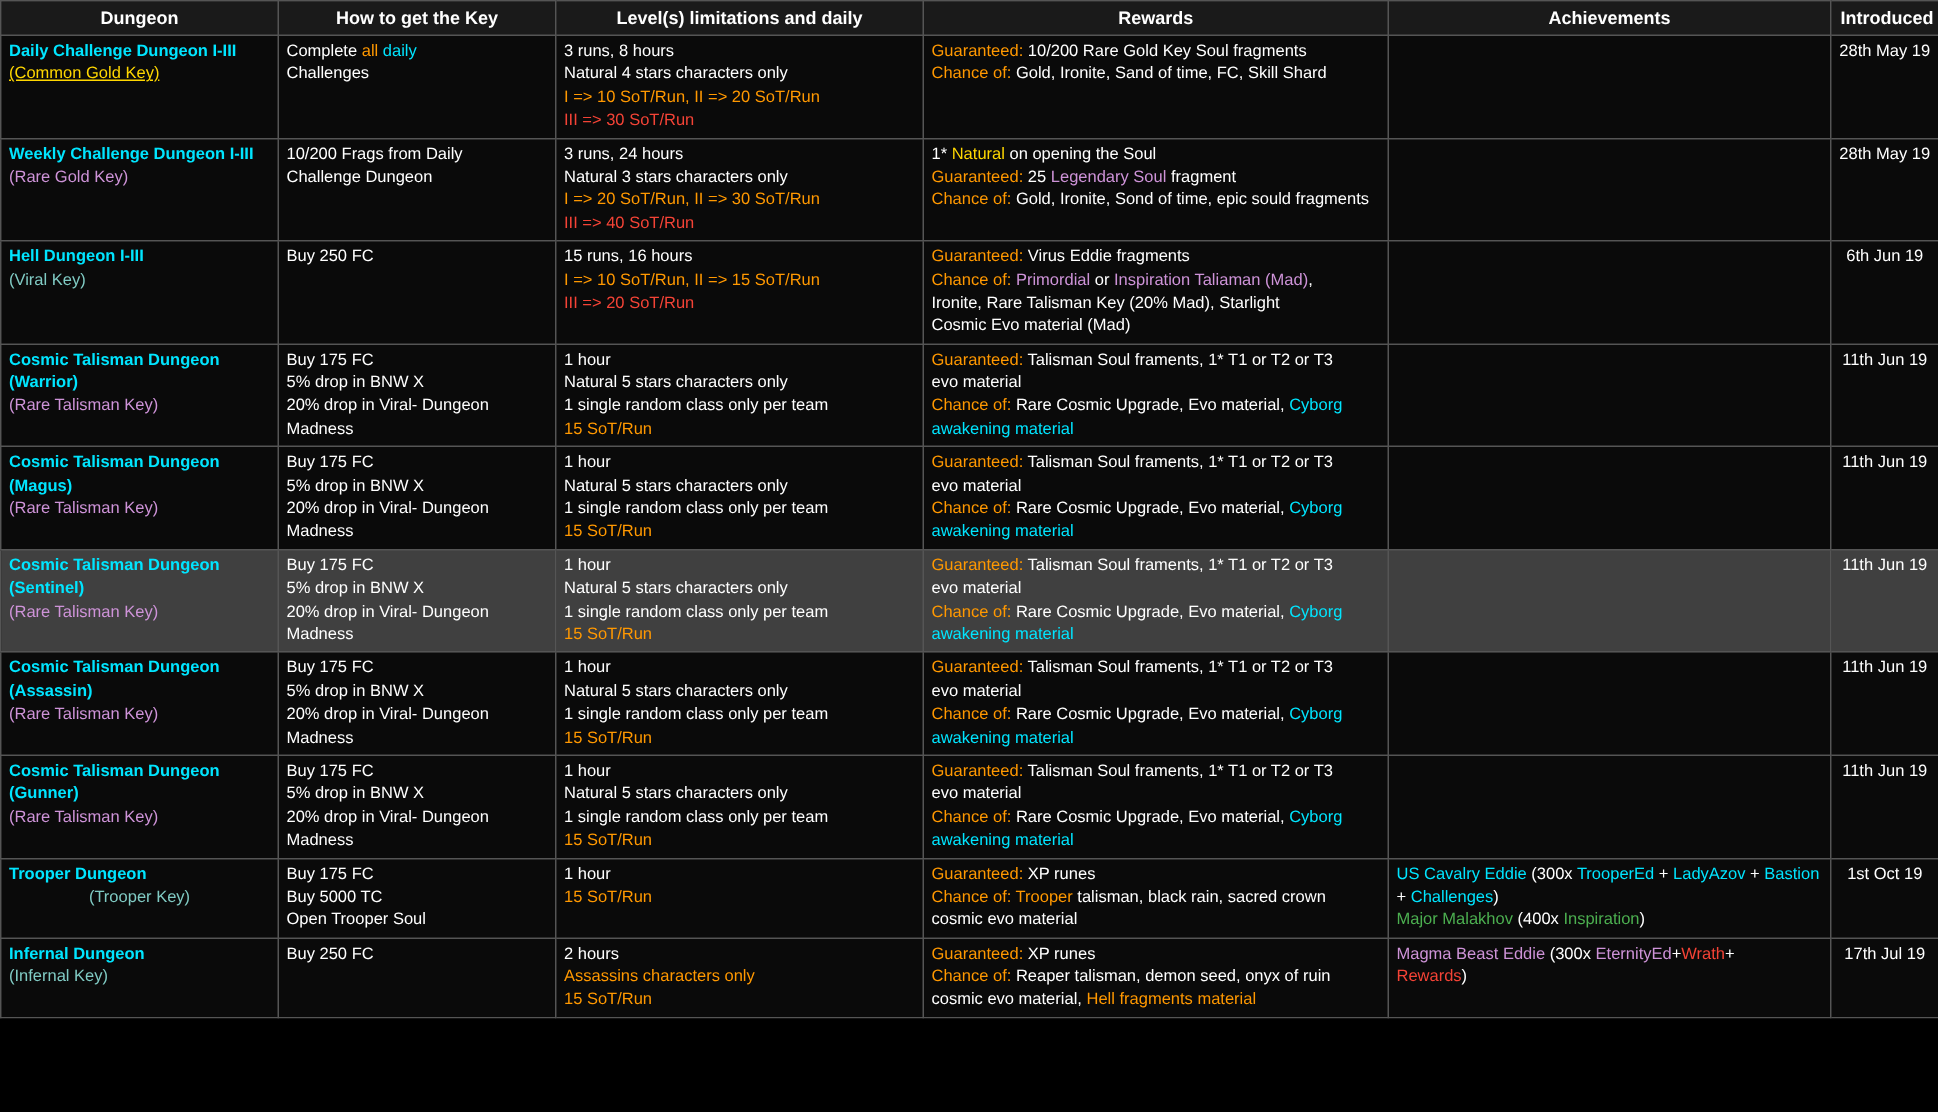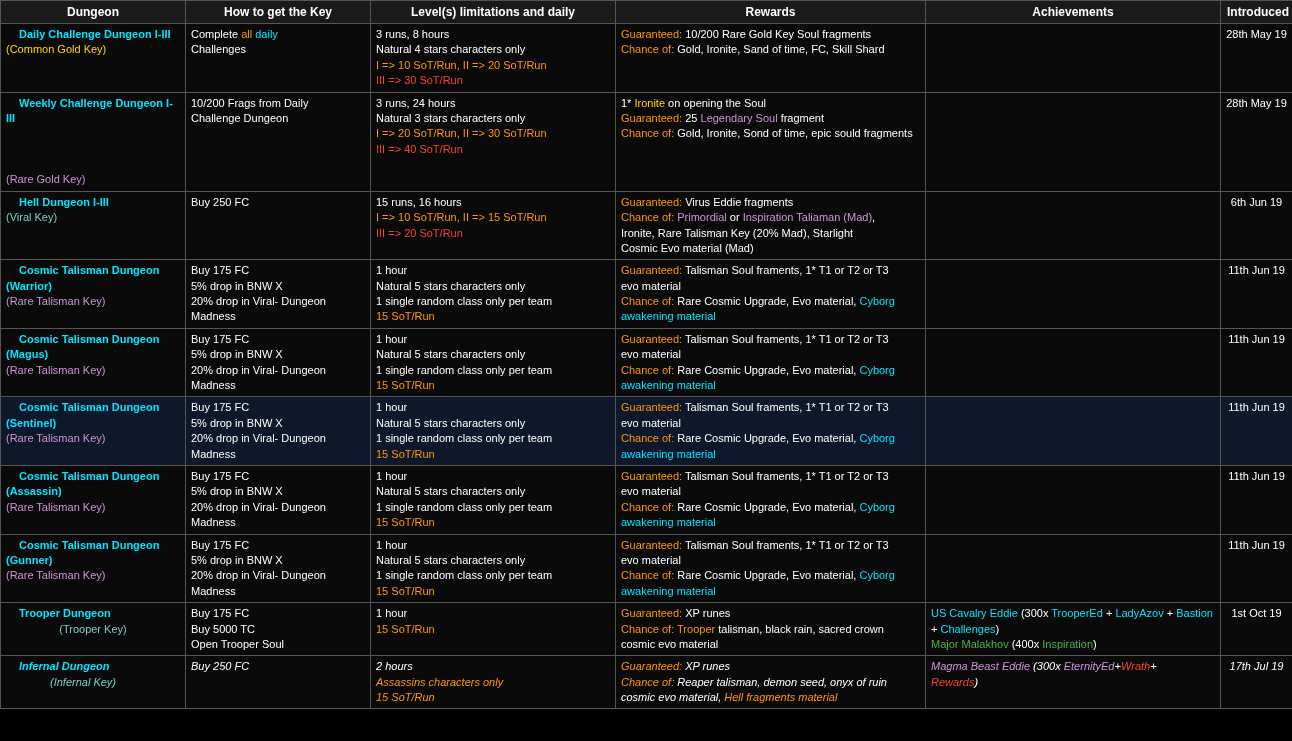--- a/index.html
+++ b/index.html
@@ -36,27 +36,27 @@
     col.col-level { width: 245px; }
     col.col-rewards { width: 310px; }
     col.col-achievements { width: 295px; }
     col.col-introduced { width: 72px; }
 
     .row-daily { background: #0a0a0a; }
     .row-weekly { background: #0a0a0a; }
     .row-viral { background: #0a0a0a; }
     .row-cosmic-warrior { background: #0a0a0a; }
     .row-cosmic-magus { background: #0a0a0a; }
-    .row-cosmic-sentinel { background: #0f172a; }
+    .row-cosmic-sentinel { background: #404040; }
     .row-cosmic-assassin { background: #0a0a0a; }
     .row-cosmic-gunner { background: #0a0a0a; }
     .row-trooper { background: #0a0a0a; }
-    .row-infernal { background: #0a0a0a; font-style: italic; }
+    .row-infernal { background: #0a0a0a; }
 
-    .dungeon-name { color: #00e5ff; font-weight: bold; margin-left: 13px; }
+    .dungeon-name { color: #00e5ff; font-weight: bold; }
 
     .introduced-text { color: #fff; text-align: center; }
   </style>
 </head>
 <body>
 
 <table>
   <colgroup>
     <col class="col-dungeon">
     <col class="col-key">
@@ -70,32 +70,32 @@
       <th>Dungeon</th>
       <th>How to get the Key</th>
       <th>Level(s) limitations and daily</th>
       <th>Rewards</th>
       <th>Achievements</th>
       <th>Introduced</th>
     </tr>
   </thead>
   <tbody id="table-body">
   <tr class="row-daily">
-        <td><span class="dungeon-name">Daily Challenge Dungeon I-III</span><div style="color: rgb(255, 215, 0);">(Common Gold Key)</div></td>
+        <td><span class="dungeon-name">Daily Challenge Dungeon I-III</span><div style="color: rgb(255, 215, 0); text-decoration: underline;">(Common Gold Key)</div></td>
         <td>Complete <span style="color:#ff9800">all</span> <span style="color:#00e5ff">daily</span><br>Challenges</td>
         <td>3 runs, 8 hours<br>Natural 4 stars characters only<br><span style="color:#ff9800">I =&gt; 10 SoT/Run, II =&gt; 20 SoT/Run</span><br><span style="color:#f44336">III =&gt; 30 SoT/Run</span></td>
         <td><span style="color:#ff9800">Guaranteed:</span> 10/200 Rare Gold Key Soul fragments<br><span style="color:#ff9800">Chance of:</span> Gold, Ironite, Sand of time, FC, Skill Shard</td>
         <td></td>
         <td class="introduced-text">28th May 19</td>
       </tr>
       <tr class="row-weekly">
-        <td><span class="dungeon-name">Weekly Challenge Dungeon I-III</span><div style="color: rgb(206, 147, 216); margin-top: 46px;">(Rare Gold Key)</div></td>
+        <td><span class="dungeon-name">Weekly Challenge Dungeon I-III</span><div style="color: rgb(206, 147, 216);">(Rare Gold Key)</div></td>
         <td>10/200 Frags from Daily<br>Challenge Dungeon</td>
         <td>3 runs, 24 hours<br>Natural 3 stars characters only<br><span style="color:#ff9800">I =&gt; 20 SoT/Run, II =&gt; 30 SoT/Run</span><br><span style="color:#f44336">III =&gt; 40 SoT/Run</span></td>
-        <td>1* <span style="color:#ffd700">Ironite</span> on opening the Soul<br><span style="color:#ff9800">Guaranteed:</span> 25 <span style="color:#ce93d8">Legendary Soul</span> fragment<br><span style="color:#ff9800">Chance of:</span> Gold, Ironite, Sond of time, epic sould fragments</td>
+        <td>1* <span style="color:#ffd700">Natural</span> on opening the Soul<br><span style="color:#ff9800">Guaranteed:</span> 25 <span style="color:#ce93d8">Legendary Soul</span> fragment<br><span style="color:#ff9800">Chance of:</span> Gold, Ironite, Sond of time, epic sould fragments</td>
         <td></td>
         <td class="introduced-text">28th May 19</td>
       </tr>
       <tr class="row-viral">
         <td><span class="dungeon-name">Hell Dungeon I-III</span><div style="color: rgb(128, 203, 196);">(Viral Key)</div></td>
         <td>Buy 250 FC</td>
         <td>15 runs, 16 hours<br><span style="color:#ff9800">I =&gt; 10 SoT/Run, II =&gt; 15 SoT/Run</span><br><span style="color:#f44336">III =&gt; 20 SoT/Run</span></td>
         <td><span style="color:#ff9800">Guaranteed:</span> Virus Eddie fragments<br><span style="color:#ff9800">Chance of:</span> <span style="color:#ce93d8">Primordial</span> or <span style="color:#ce93d8">Inspiration Taliaman (Mad)</span>,<br>Ironite, Rare Talisman Key (20% Mad), Starlight<br>Cosmic Evo material (Mad)</td>
         <td></td>
         <td class="introduced-text">6th Jun 19</td>
@@ -142,21 +142,21 @@
       </tr>
       <tr class="row-trooper">
         <td><span class="dungeon-name">Trooper Dungeon</span><div style="color: rgb(128, 203, 196); text-align: center;">(Trooper Key)</div></td>
         <td>Buy 175 FC<br>Buy 5000 TC<br>Open Trooper Soul</td>
         <td>1 hour<br><span style="color:#ff9800">15 SoT/Run</span></td>
         <td><span style="color:#ff9800">Guaranteed:</span> XP runes<br><span style="color:#ff9800">Chance of:</span> <span style="color:#ff9800">Trooper</span> talisman, black rain, sacred crown<br>cosmic evo material</td>
         <td><span style="color:#00e5ff">US Cavalry Eddie</span> (300x <span style="color:#00e5ff">TrooperEd</span> + <span style="color:#00e5ff">LadyAzov</span> + <span style="color:#00e5ff">Bastion</span><br>+ <span style="color:#00e5ff">Challenges</span>)<br><span style="color:#4caf50">Major Malakhov</span> (400x <span style="color:#4caf50">Inspiration</span>)</td>
         <td class="introduced-text">1st Oct 19</td>
       </tr>
       <tr class="row-infernal">
-        <td><span class="dungeon-name">Infernal Dungeon</span><div style="color: rgb(128, 203, 196); margin-left: 44px;">(Infernal Key)</div></td>
+        <td><span class="dungeon-name">Infernal Dungeon</span><div style="color: rgb(128, 203, 196);">(Infernal Key)</div></td>
         <td>Buy 250 FC</td>
         <td>2 hours<br><span style="color:#ff9800">Assassins characters only</span><br><span style="color:#ff9800">15 SoT/Run</span></td>
         <td><span style="color:#ff9800">Guaranteed:</span> XP runes<br><span style="color:#ff9800">Chance of:</span> Reaper talisman, demon seed, onyx of ruin<br>cosmic evo material, <span style="color:#ff9800">Hell fragments material</span></td>
         <td><span style="color:#ce93d8">Magma Beast Eddie</span> (300x <span style="color:#ce93d8">EternityEd</span>+<span style="color:#f44336">Wrath</span>+<br><span style="color:#f44336">Rewards</span>)</td>
         <td class="introduced-text">17th Jul 19</td>
       </tr>
     </tbody>
 </table>
 
 </body></html>

